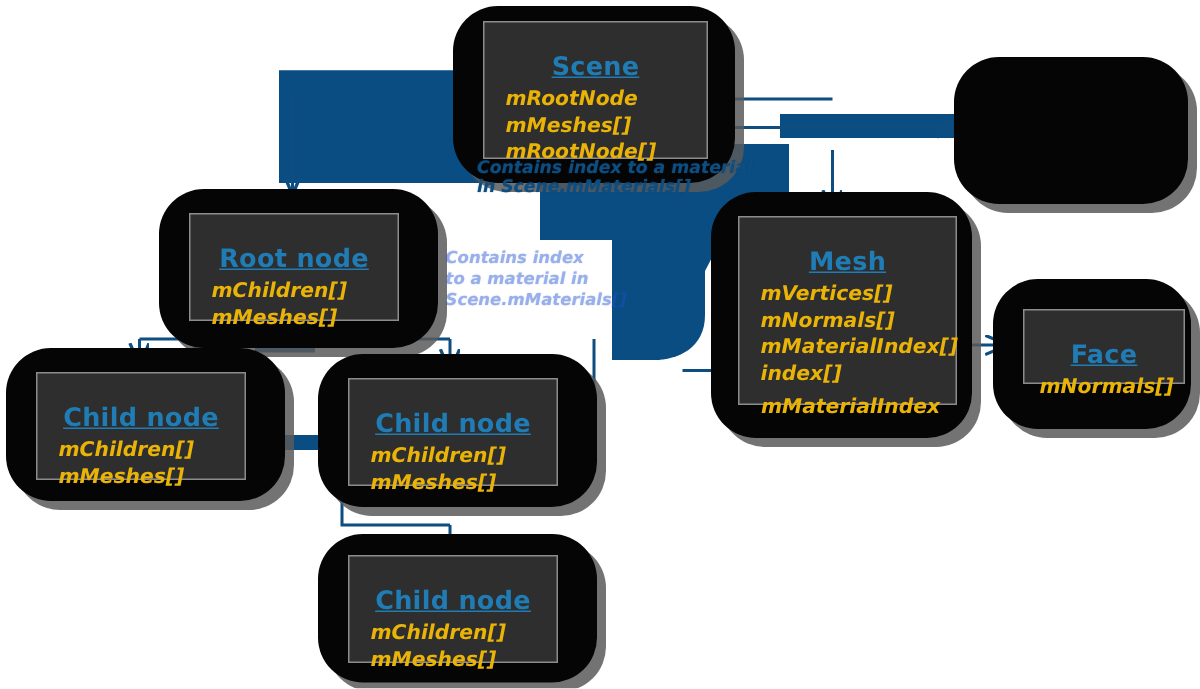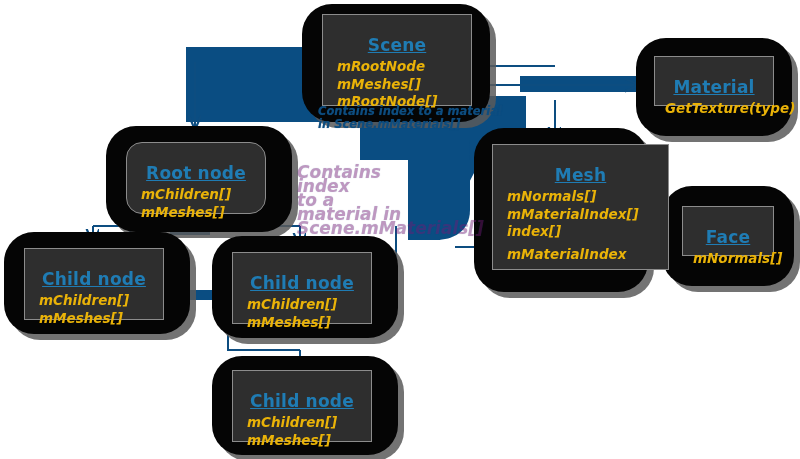--- a/index.html
+++ b/index.html
@@ -57,24 +57,24 @@
     position:absolute;
     color:#0d4d80;
     font-style:italic;
     font-weight:bold;
     font-size:11.5px;
     line-height:13px;
     white-space:pre-line;
     text-shadow:0 0 1px rgba(13,77,128,0.6);
   }
   .annot.faded{
-    color:#701a75;
+    color:#1d4ed8;
     opacity:0.45;
     filter:blur(0.3px);
-    font-size:17px;
+    font-size:11px;
     line-height:14px;
   }
 </style>
 </head>
 <body>
 
 <div id="stage">
 
   <svg id="svg-links" viewBox="0 0 800 459" xmlns="http://www.w3.org/2000/svg">
     <defs>
@@ -153,28 +153,22 @@
 
   <div class="node" style="left:322px;top:14px;width:150px;height:92px;">
     <div class="title">Scene</div>
     <div class="fields">
       <div class="f">mRootNode</div>
       <div class="f">mMeshes[]</div>
       <div class="f">mRootNode[]</div>
     </div>
   </div>
 
-  <div class="node center-fields" style="left:654px;top:56px;width:120px;height:50px;">
-    <div class="title">Material</div>
-    <div class="fields">
-      <div class="f">GetTexture(type)</div>
-    </div>
-  </div>
-
-  <div class="node" style="left:126px;top:142px;width:140px;height:72px;border-radius:16px;">
+
+  <div class="node" style="left:126px;top:142px;width:140px;height:72px;">
     <div class="title">Root node</div>
     <div class="fields">
       <div class="f">mChildren[]</div>
       <div class="f">mMeshes[]</div>
     </div>
   </div>
 
   <div class="node" style="left:24px;top:248px;width:140px;height:72px;">
     <div class="title">Child node</div>
     <div class="fields">
@@ -192,31 +186,32 @@
   </div>
 
   <div class="node" style="left:232px;top:370px;width:140px;height:72px;">
     <div class="title">Child node</div>
     <div class="fields">
       <div class="f">mChildren[]</div>
       <div class="f">mMeshes[]</div>
     </div>
   </div>
 
-  <div class="node" style="left:492px;top:144px;width:177px;height:126px;">
+  <div class="node" style="left:492px;top:144px;width:146px;height:126px;">
     <div class="title">Mesh</div>
     <div class="fields">
+      <div class="f">mVertices[]</div>
       <div class="f">mNormals[]</div>
       <div class="f">mMaterialIndex[]</div>
       <div class="f">index[]</div>
-      <div class="f" style="margin-top:5px;">mMaterialIndex</div>
-    </div>
-  </div>
-
-  <div class="node center-fields" style="left:682px;top:206px;width:92px;height:50px;">
+      <div class="f" style="margin-top:5px;text-align:center;">mMaterialIndex</div>
+    </div>
+  </div>
+
+  <div class="node center-fields" style="left:682px;top:206px;width:108px;height:50px;">
     <div class="title">Face</div>
     <div class="fields">
       <div class="f">mNormals[]</div>
     </div>
   </div>
 
   <div class="annot" style="left:318px;top:105px;width:200px;">Contains index to a material
 in Scene.mMaterials[]</div>
 
   <div class="annot faded" style="left:297px;top:165px;width:120px;">Contains index

